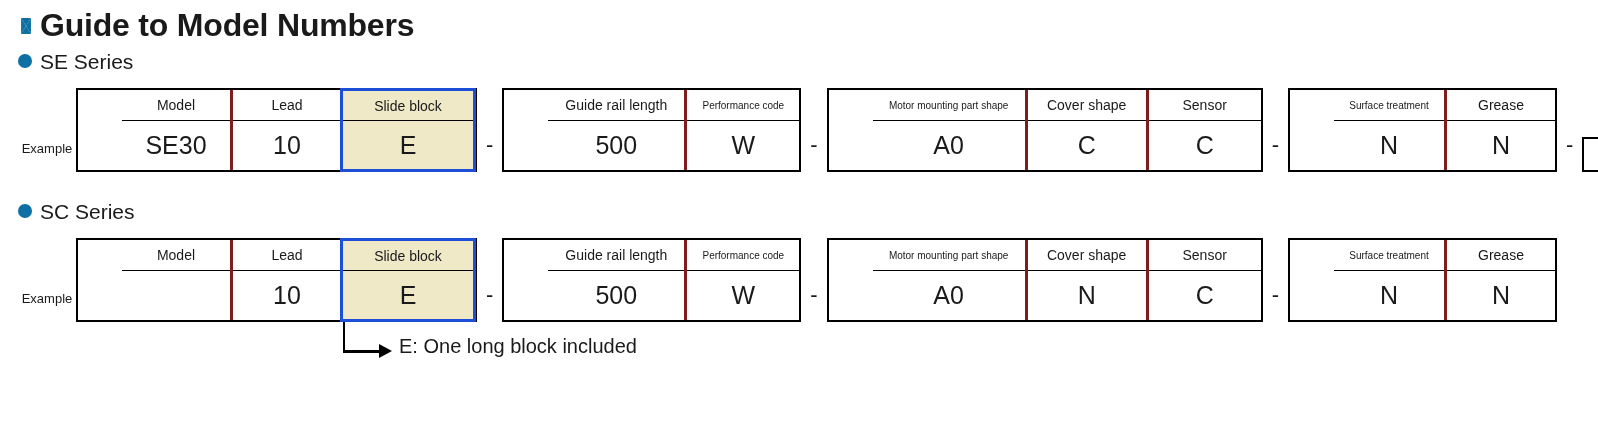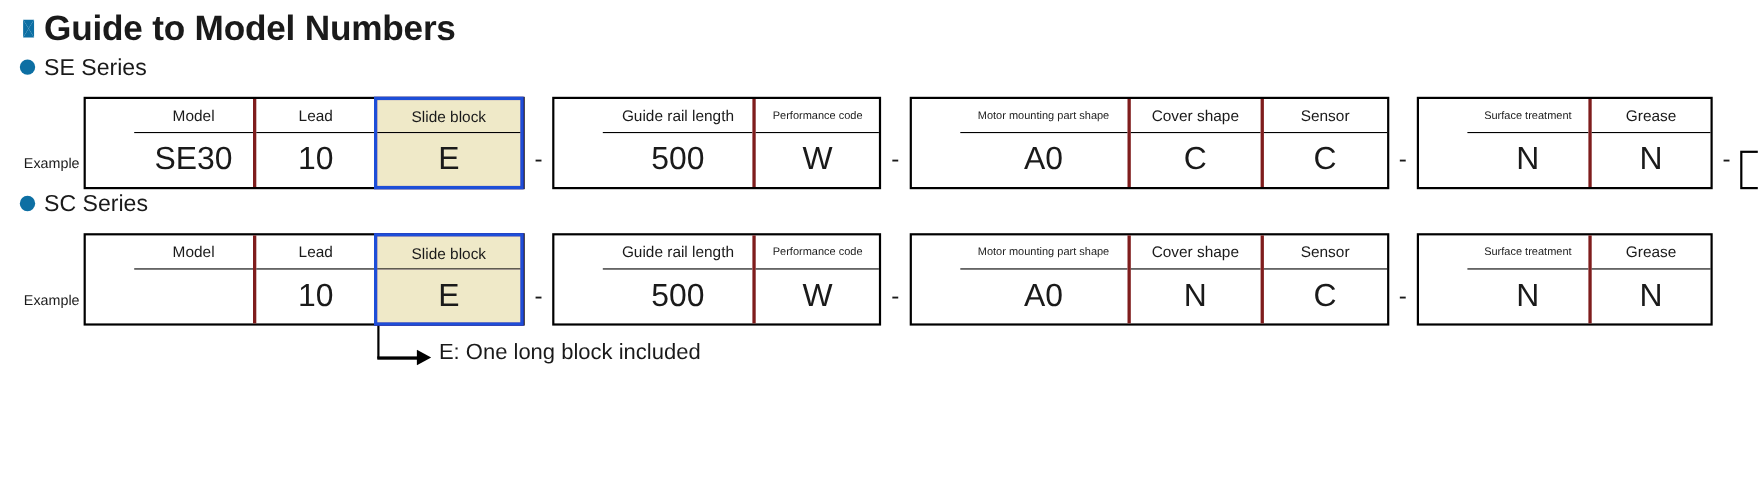--- a/index.html
+++ b/index.html
@@ -93,21 +93,21 @@
     text-align: center;
     font-size: 14px;
     height: 31px;
     line-height: 31px;
     white-space: nowrap;
     padding: 0 6px;
     overflow: hidden;
   }
   .cell .val {
     text-align: center;
-    font-size: 29px;
+    font-size: 25px;
     height: 49px;
     line-height: 49px;
     padding: 0 6px;
   }
   .cell .hdr.small { font-size: 10px; }
 
   
   .cell.highlight {
     border: 3px solid #1d4ed8;
     margin: -2px -1px -2px -1px;
@@ -248,21 +248,21 @@
 
     <div class="group">
       <div class="cell">
         <div class="hdr" style="width:143px;">Dowel pin hole</div>
       </div>
     </div>
   </div>
 
 </div>
 
-<div style="">
+<div style="margin-top:26px;">
   <div class="series-heading">
     <span class="bullet"></span>
     <span class="series-label">SC Series</span>
   </div>
 
   <div class="code-row" style="margin-top:14px;">
     <span class="example-tag">Example</span>
 
     <div class="group">
       <div class="cell">

